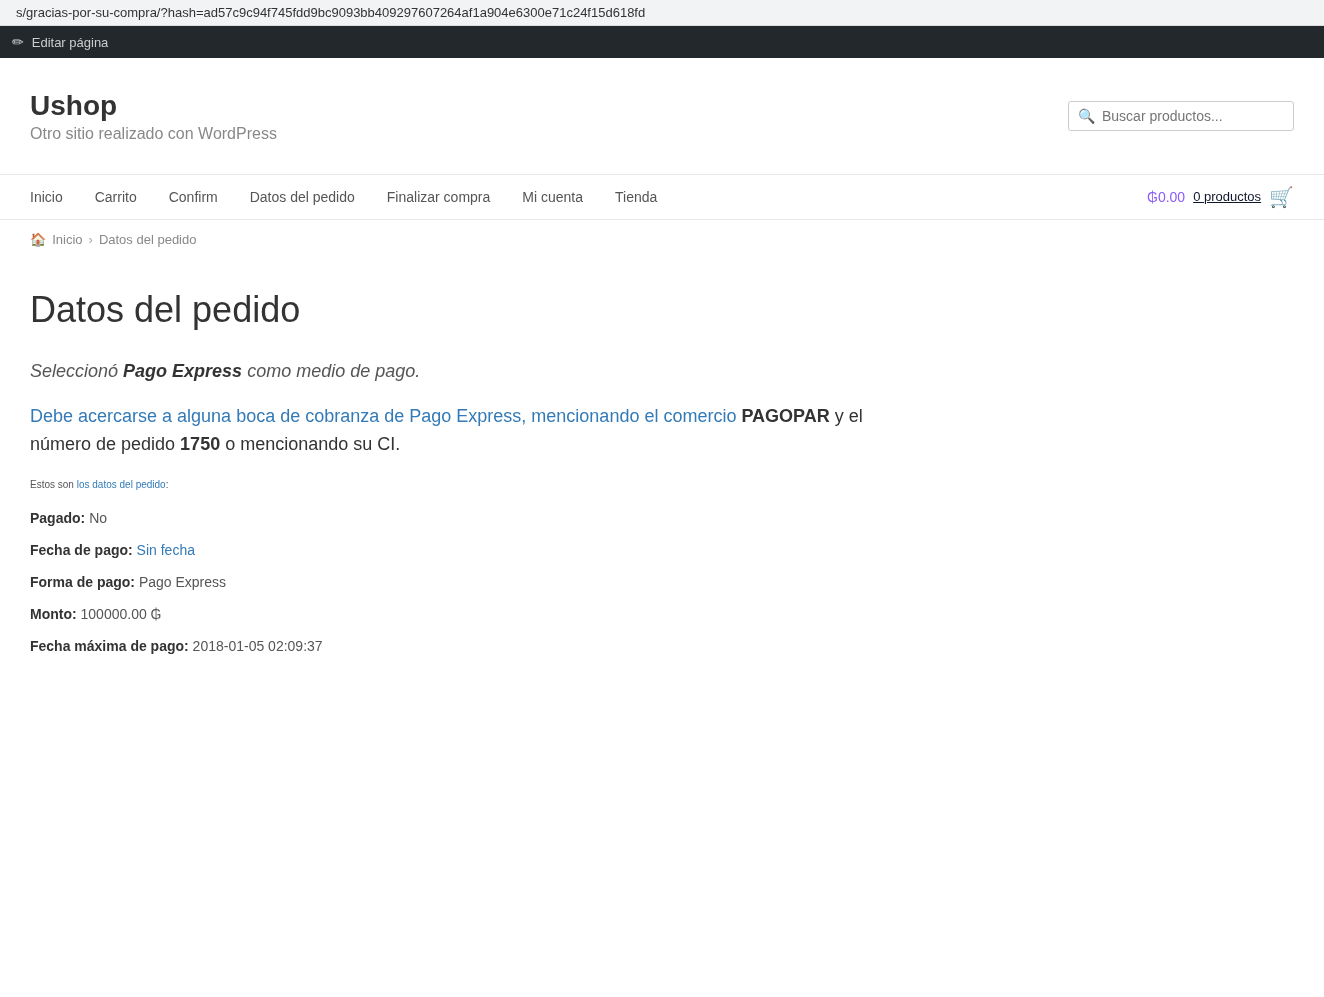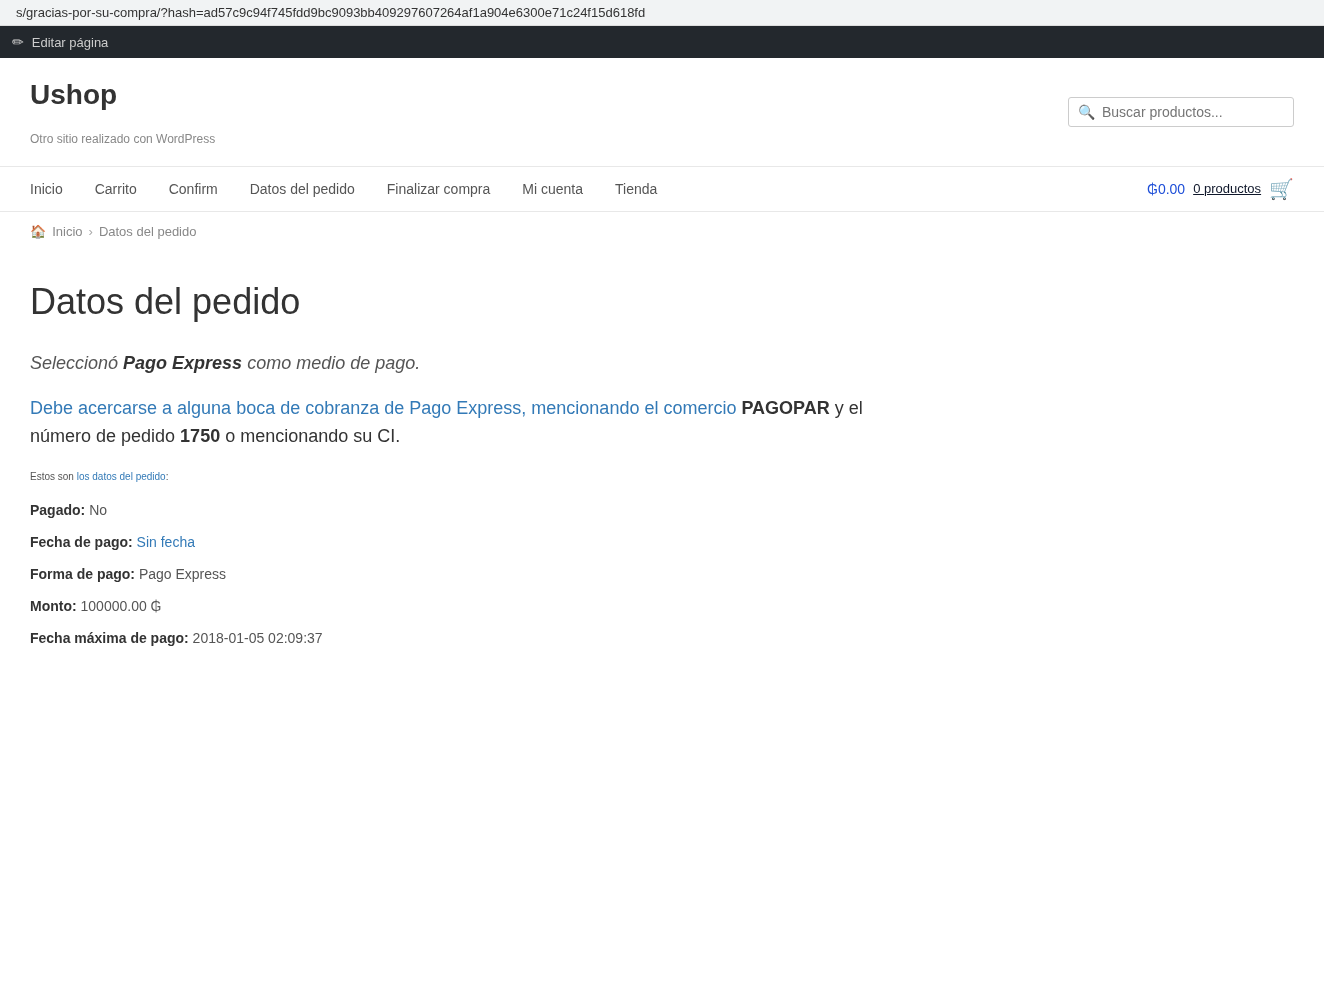--- a/index.html
+++ b/index.html
@@ -24,37 +24,37 @@
       padding: 5px 16px;
       font-size: 13px;
       color: #333;
       display: flex;
       align-items: center;
       gap: 8px;
     }
 
     
     .site-header {
-      padding: 20px 30px;
+      padding: 31px 30px;
       display: flex;
       align-items: center;
       justify-content: space-between;
       border-bottom: 1px solid #e8e8e8;
     }
     .site-logo-area {}
     .site-title {
       font-size: 28px;
       font-weight: bold;
       color: #333;
       line-height: 1.2;
     }
     .site-tagline {
-      font-size: 12px;
+      font-size: 16px;
       color: #888;
-      margin-top: 20px;
+      margin-top: 2px;
     }
     .search-bar {
       display: flex;
       align-items: center;
       border: 1px solid #ccc;
       border-radius: 3px;
       padding: 6px 10px;
       gap: 6px;
       min-width: 220px;
     }
@@ -91,21 +91,21 @@
     }
     .nav-item:first-child { padding-left: 0; }
 
     .cart-area {
       display: flex;
       align-items: center;
       gap: 8px;
       color: #555;
       font-size: 14px;
     }
-    .cart-price { color: #1d4ed8; }
+    .cart-price { color: #8b5cf6; }
     .cart-count { color: #0f172a; font-size: 13px; text-decoration: underline; }
     .basket-icon { font-size: 20px; color: #555; }
 
     
     .breadcrumb {
       padding: 12px 30px;
       font-size: 13px;
       color: #888;
       display: flex;
       align-items: center;

